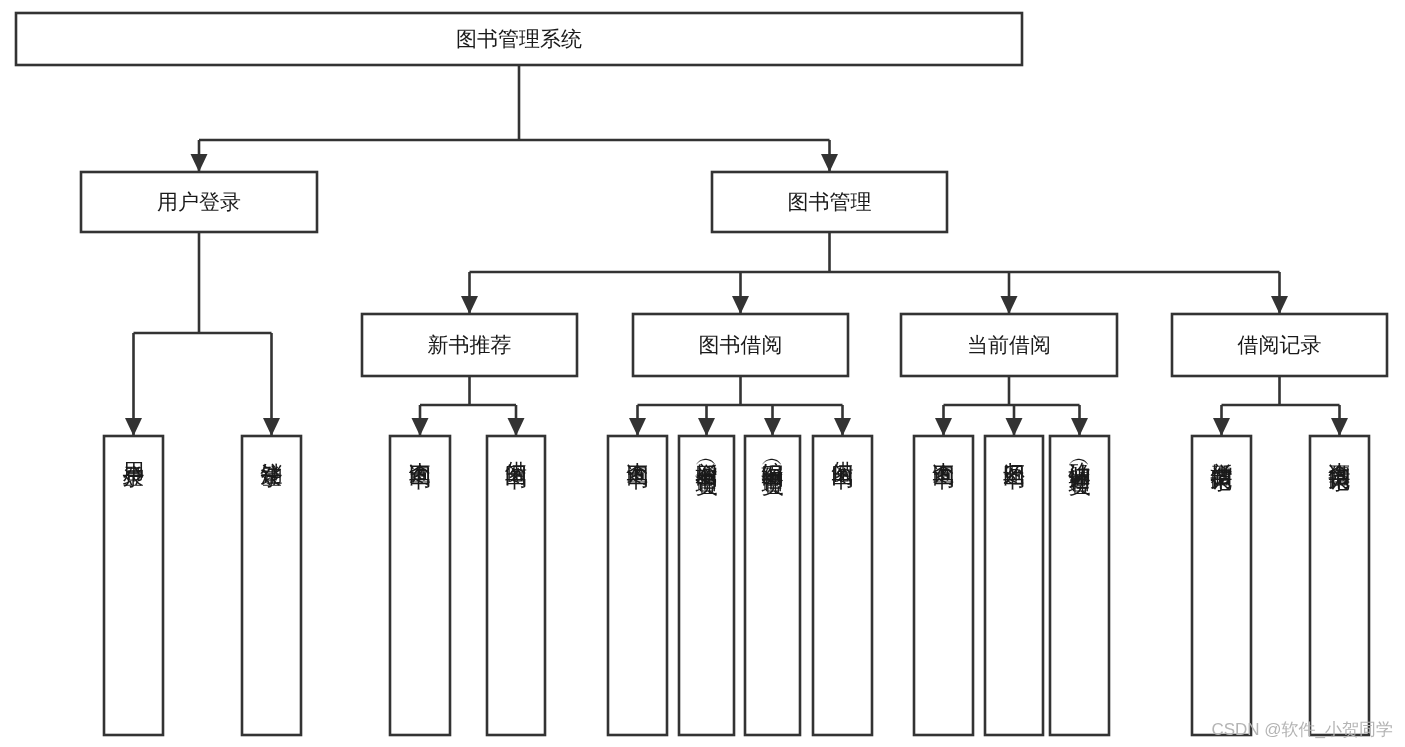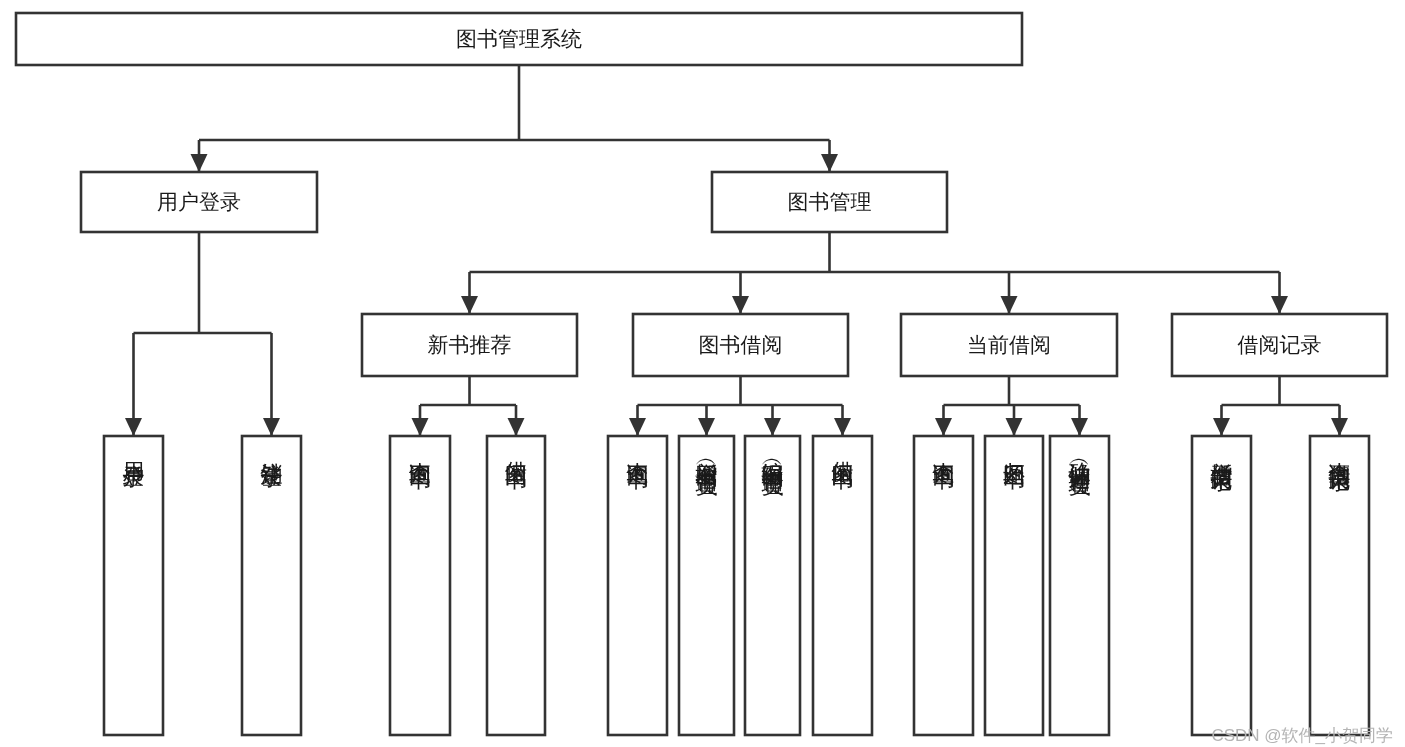--- a/index.html
+++ b/index.html
@@ -66,21 +66,21 @@
     font-family: "Liberation Sans", "DejaVu Sans", sans-serif;
     font-size: 22px;
     line-height: 1.08;
     color: #1a1a1a;
     letter-spacing: 2px;
     white-space: nowrap;
   }
   .watermark {
     position: absolute;
     right: 12px;
-    bottom: 0;
+    bottom: 6px;
     font-family: "Liberation Sans", "DejaVu Sans", sans-serif;
     font-size: 17px;
     color: #b4b4b4;
     white-space: nowrap;
     user-select: none;
   }
 </style>
 </head>
 <body>
 

